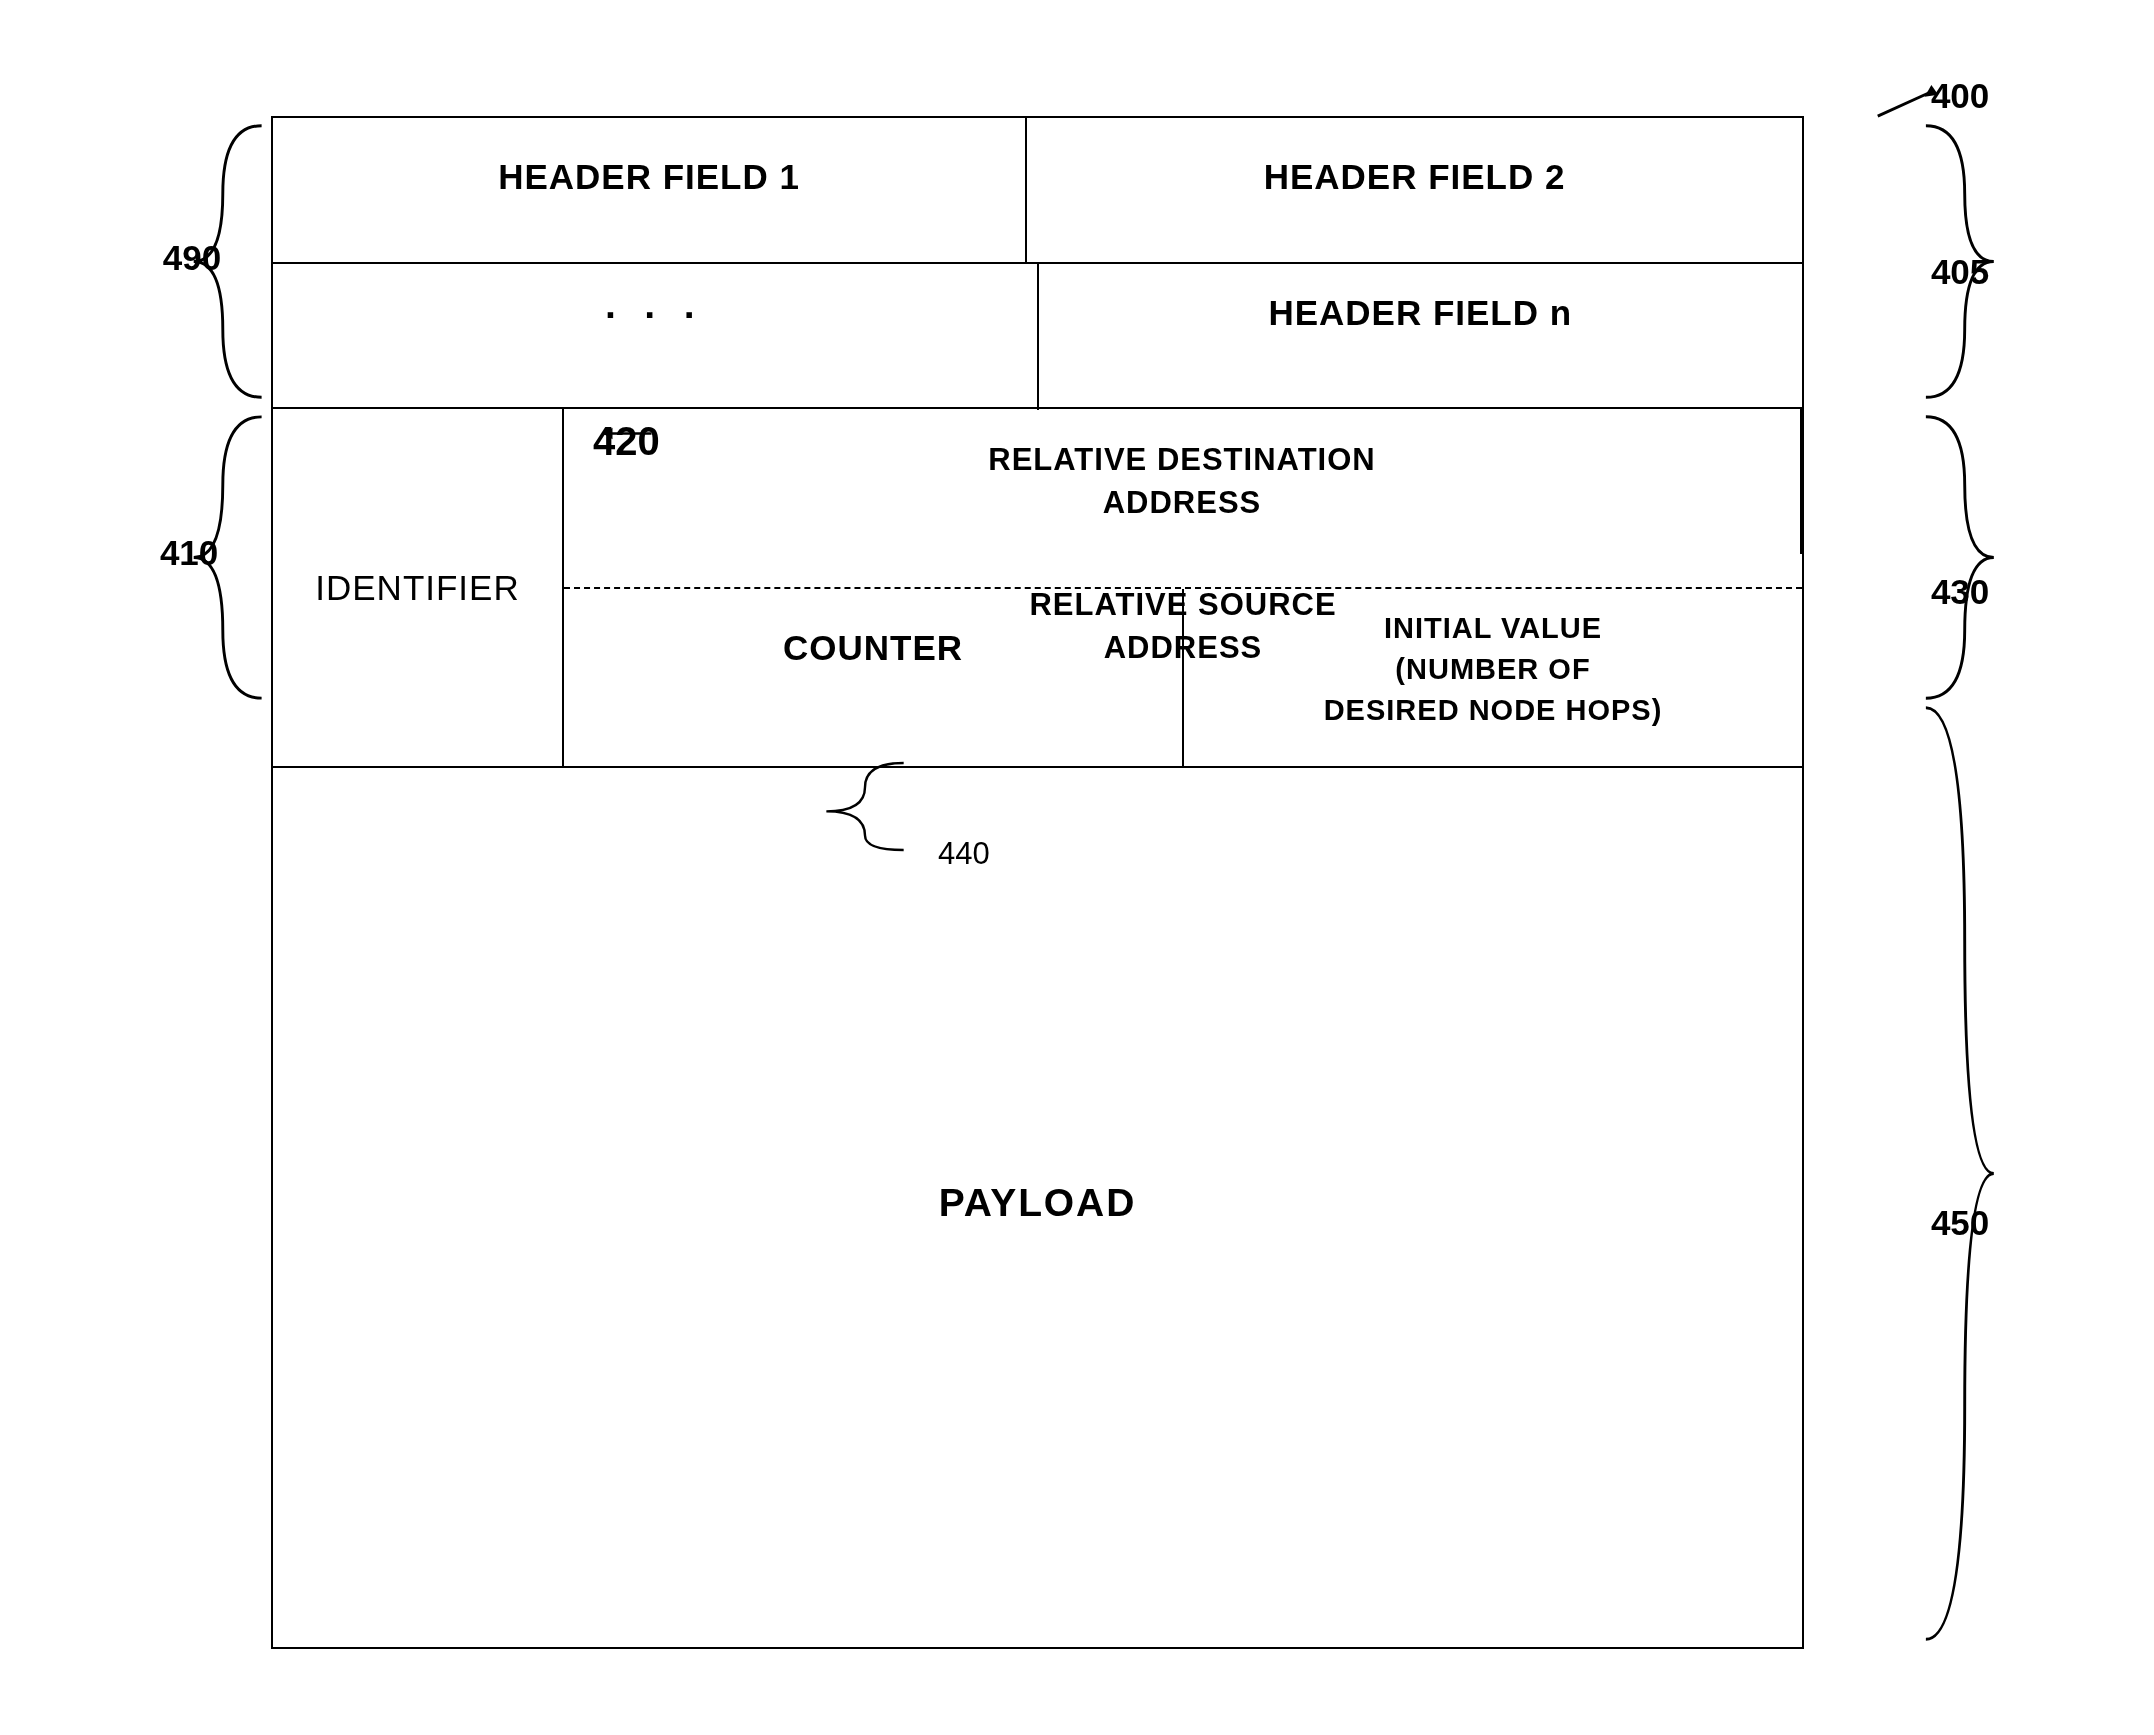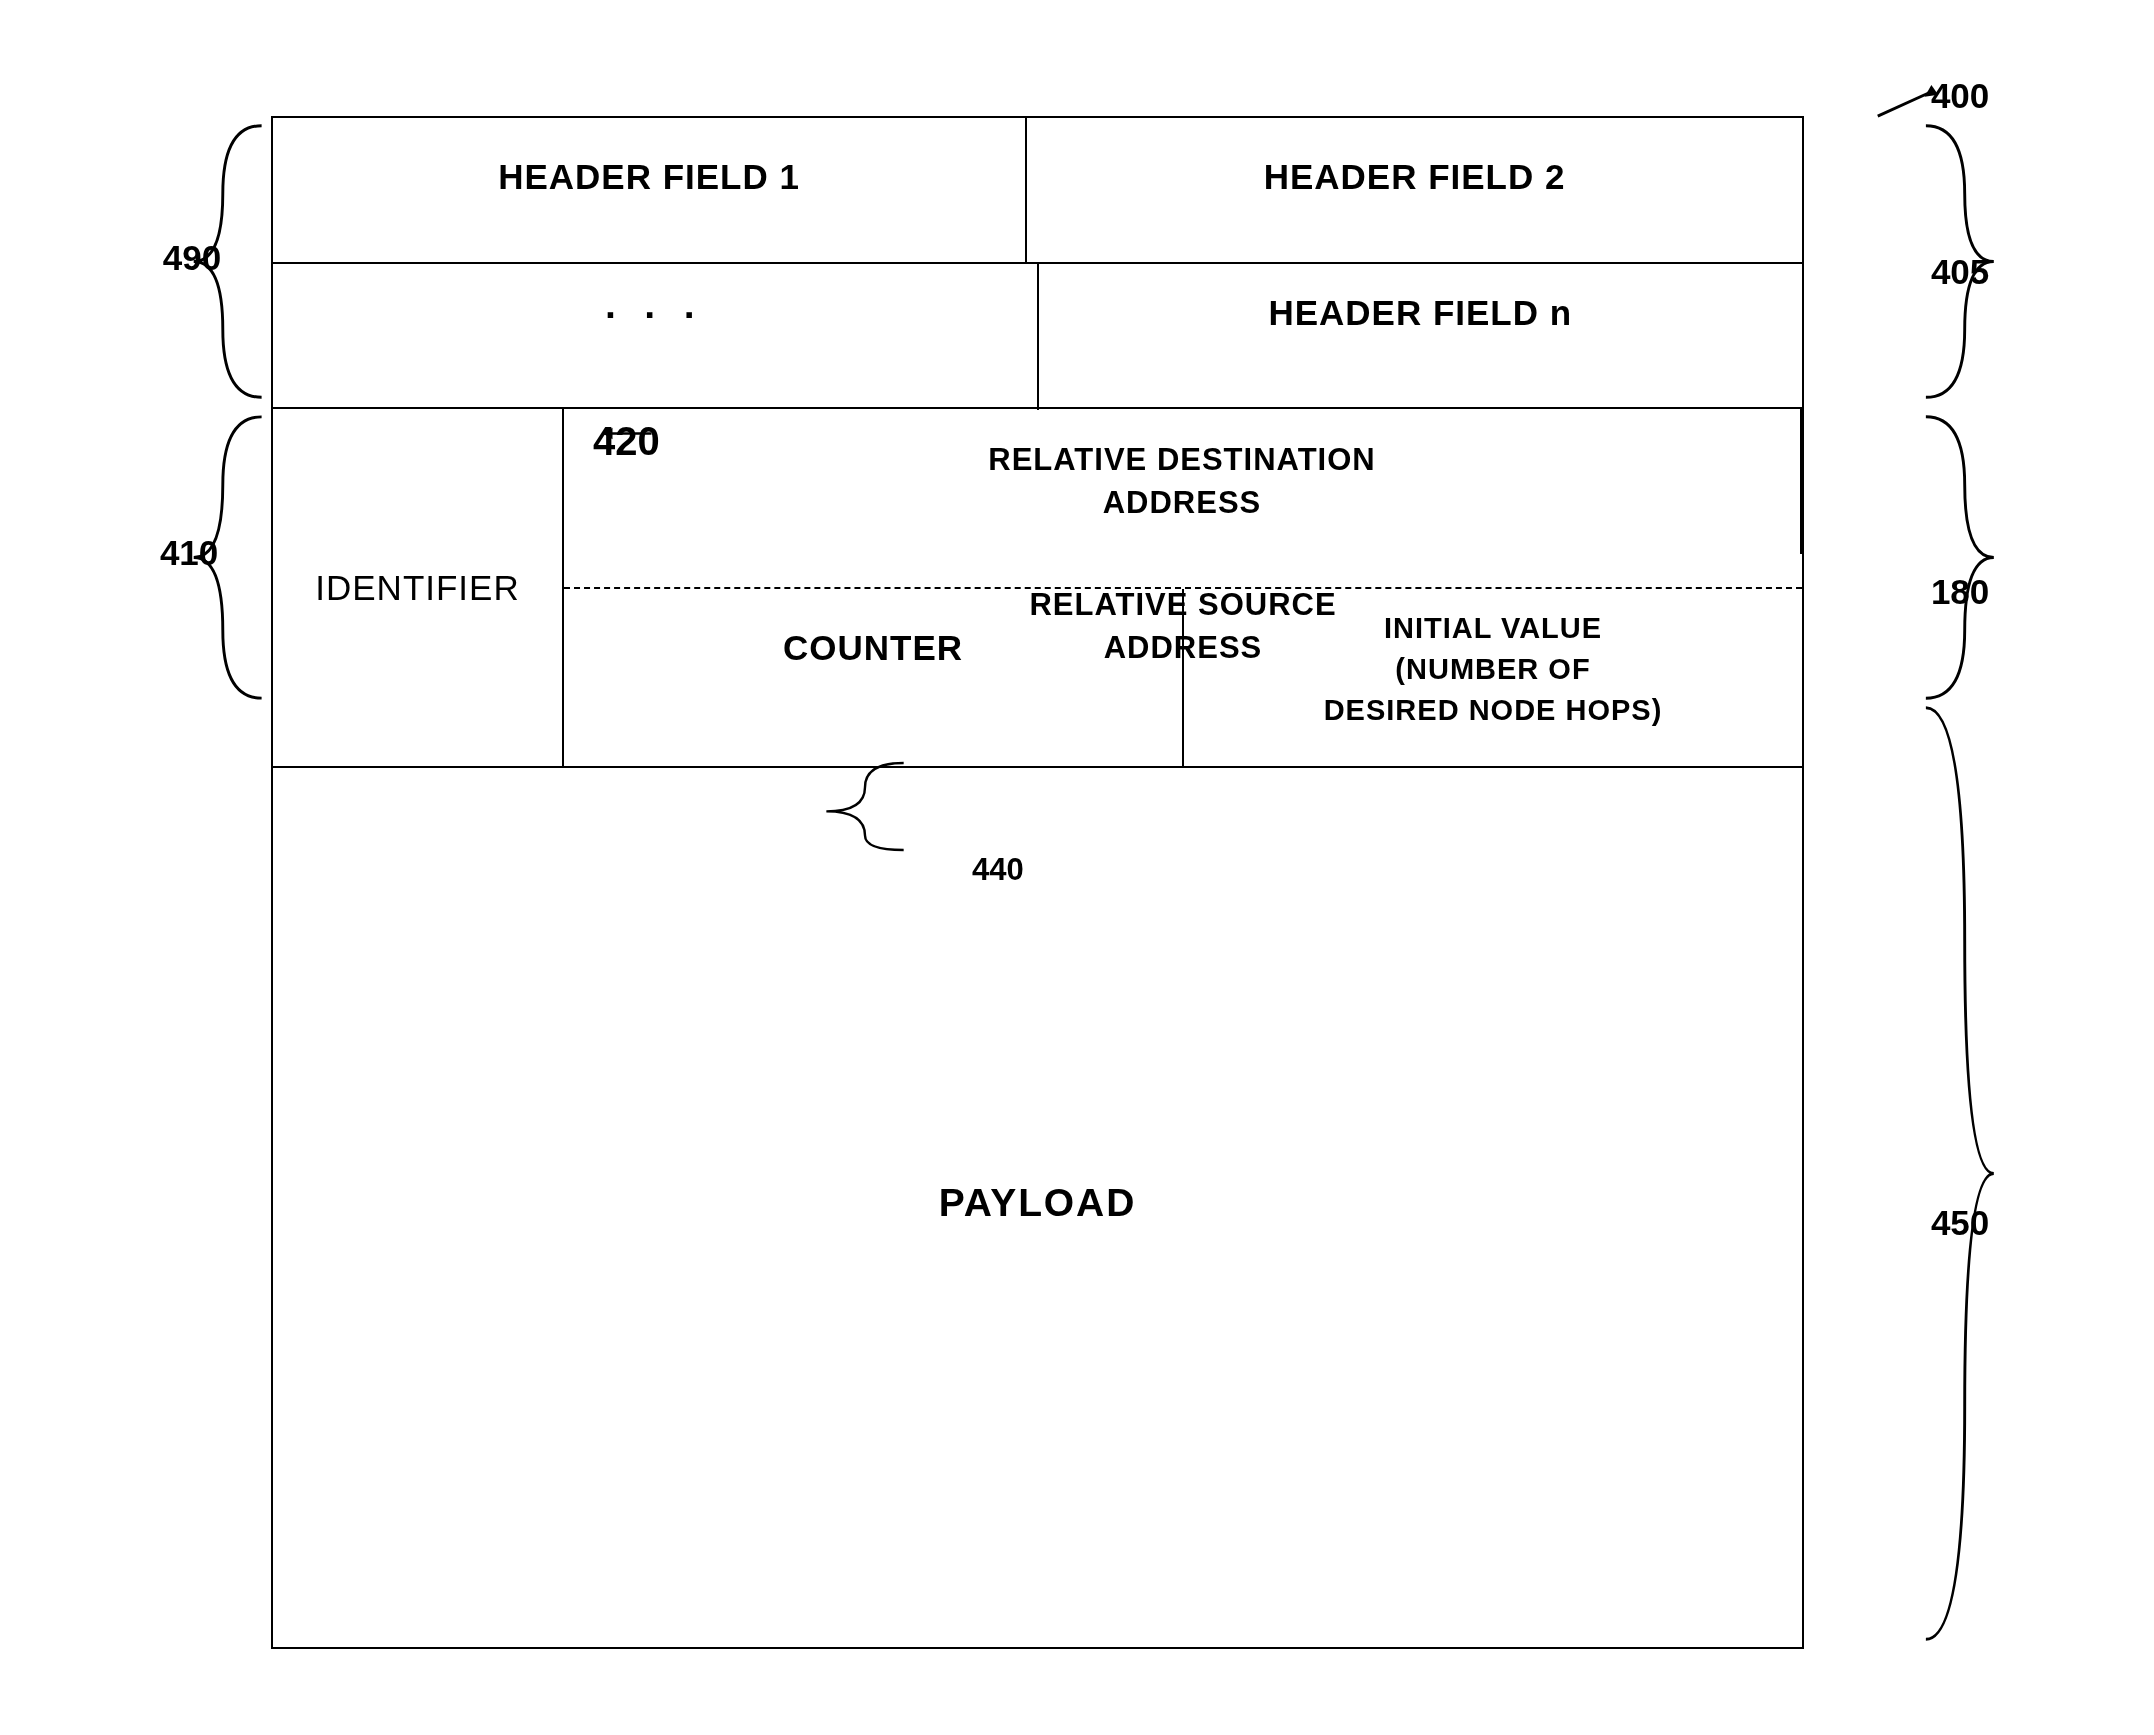--- a/index.html
+++ b/index.html
@@ -239,21 +239,21 @@
     <div class="ref-420-label">420</div>
 
     <svg style="position:absolute; top:296px; left:320px; width:78px; height:39px;" viewBox="0 0 80 40" width="78" height="39">
       <line x1="60" y1="20" x2="10" y2="20" stroke="#000" stroke-width="2.5"></line>
       <polygon points="10,20 20,14 20,26" fill="#000"></polygon>
     </svg>
 
     <svg style="position:absolute; top:640px; left:534px; width:116px; height:97px;" viewBox="0 0 120 100" width="116" height="97">
       <path d="M 100,5 Q 60,5 60,30 Q 60,55 20,55 Q 60,55 60,80 Q 60,95 100,95" fill="none" stroke="#000" stroke-width="2.5"></path>
     </svg>
-    <div style="position:absolute; top:718px; left:699px; font-size:31px; font-weight:bold;margin-top:16px;">440</div>
+    <div style="position:absolute; top:718px; left:665px; font-size:31px; font-weight:normal;">440</div>
 
   </div>
 
   <svg class="brace-svg" style="top:58px; left:29px; width:97px; height:291px;" viewBox="0 0 100 300" width="97" height="291">
     <path d="M 80,10 Q 40,10 40,80 Q 40,150 10,150 Q 40,150 40,220 Q 40,290 80,290" fill="none" stroke="#000" stroke-width="3"></path>
   </svg>
   <div style="position:absolute; top:180px; left:7.8px; font-size:35px; font-weight:bold;">490</div>
 
   <svg class="brace-svg" style="top:349px; left:29px; width:97px; height:301px;" viewBox="0 0 100 310" width="97" height="301">
     <path d="M 80,10 Q 40,10 40,80 Q 40,155 10,155 Q 40,155 40,230 Q 40,300 80,300" fill="none" stroke="#000" stroke-width="3"></path>
@@ -261,21 +261,21 @@
   <div style="position:absolute; top:475px; left:4.9px; font-size:35px; font-weight:bold;">410</div>
 
   <svg style="position:absolute; top:58px; right:4.9px; width:78px; height:291px;" viewBox="0 0 80 300" width="78" height="291">
     <path d="M 10,10 Q 50,10 50,80 Q 50,150 80,150 Q 50,150 50,220 Q 50,290 10,290" fill="none" stroke="#000" stroke-width="3"></path>
   </svg>
   <div class="ref-405">405</div>
 
   <svg style="position:absolute; top:349px; right:4.9px; width:78px; height:301px;" viewBox="0 0 80 310" width="78" height="301">
     <path d="M 10,10 Q 50,10 50,80 Q 50,155 80,155 Q 50,155 50,230 Q 50,300 10,300" fill="none" stroke="#000" stroke-width="3"></path>
   </svg>
-  <div class="ref-430">180</div>
+  <div class="ref-430">430</div>
 
   <svg style="position:absolute; top:640px; right:4.9px; width:78px; height:951px;" viewBox="0 0 80 980" width="78" height="951">
     <path d="M 10,10 Q 50,10 50,250 Q 50,490 80,490 Q 50,490 50,730 Q 50,970 10,970" fill="none" stroke="#000" stroke-width="3"></path>
   </svg>
   <div class="ref-450">450</div>
 
 </div>
 
 
 </body></html>

